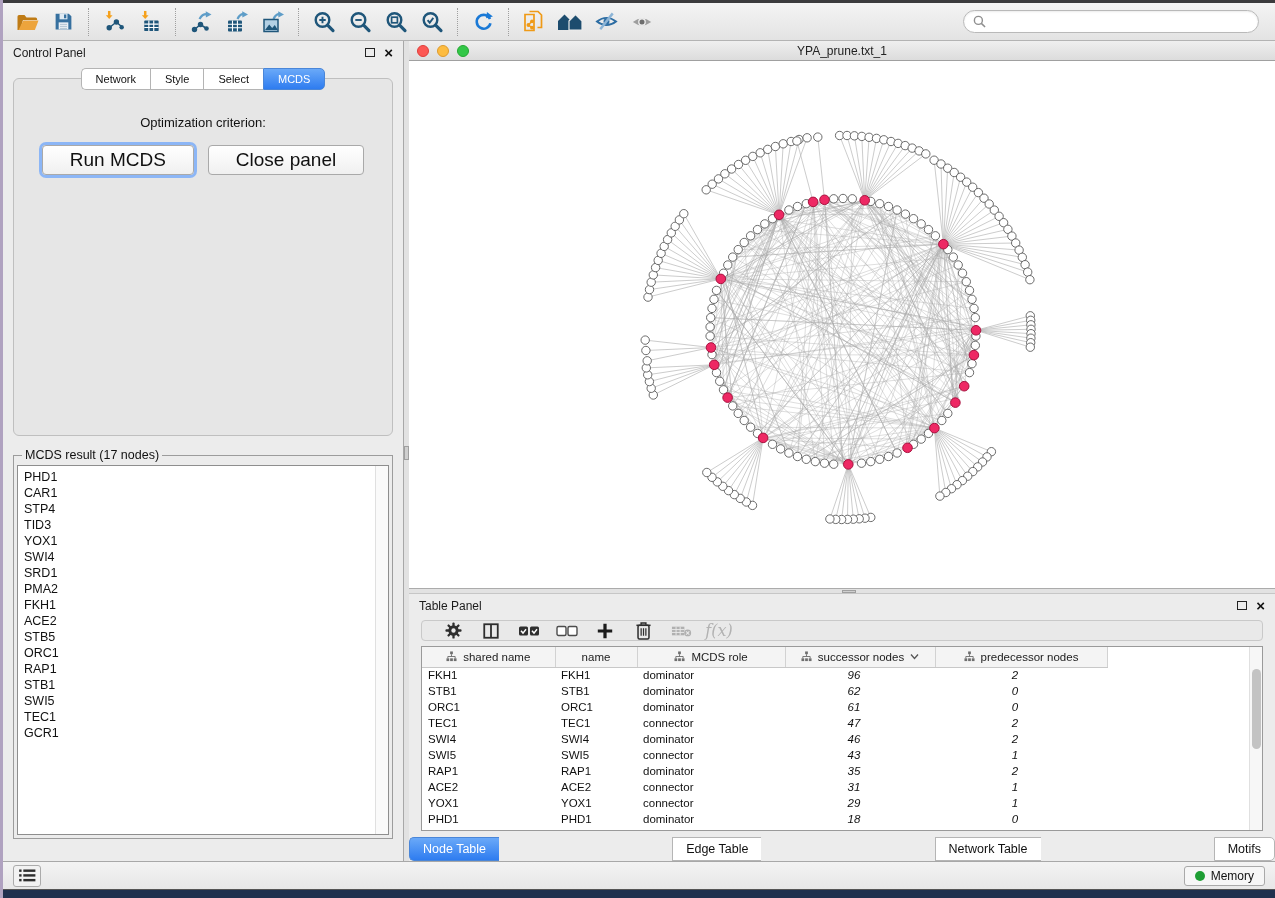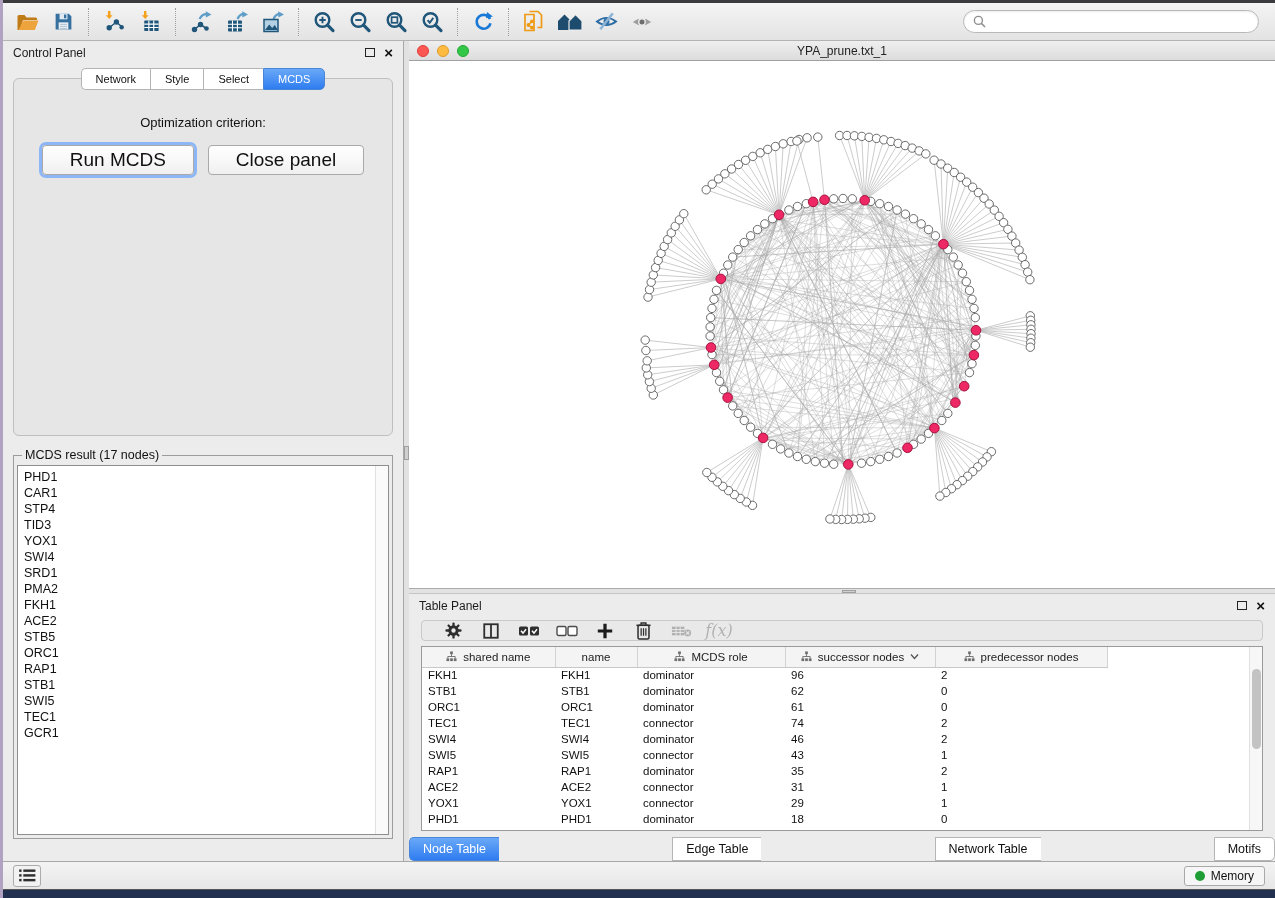--- a/index.html
+++ b/index.html
@@ -118,21 +118,21 @@
   table.node-table { border-collapse:collapse; table-layout:fixed; width:calc(100% - 13px); }
   table.node-table th {
     height:20px; background:#f4f4f4; border-right:1px solid #d2d2d2; border-bottom:1px solid #c8c8c8;
     font-weight:normal; font-size:11.5px; color:#1c1c1c; text-align:center; overflow:hidden; white-space:nowrap;
   }
   table.node-table th.filler { background:#fff; border-right:none; border-bottom:none; }
   table.node-table th .hwrap { display:flex; align-items:center; justify-content:center; gap:6px; }
   table.node-table td {
     height:16px; font-size:11.5px; color:#111; padding-left:6px; white-space:nowrap; overflow:hidden;
   }
-  table.node-table td.num { text-align:left; padding-right:18px; }
+  table.node-table td.num { text-align:center; padding-right:18px;font-style:italic; }
   .tp-scrollbar { position:absolute; right:0; top:0; bottom:0; width:13px; background:#f7f7f7; border-left:1px solid #e0e0e0; }
   .tp-scrollbar .thumb { position:absolute; top:22px; left:2px; width:9px; height:80px; border-radius:5px; background:#c3c3c3; }
 
   .tp-tabs { display:flex; justify-content:space-between; margin-top:6px; }
   .tp-tab {
     font-size:12.5px; padding:4px 13px; background:#fff; border:1px solid #b5b5b5; border-right:none;
     cursor:pointer; color:#111;
   }
   .tp-tab:first-child { border-radius:5px 0 0 5px; }
   .tp-tab.last { border-right:1px solid #b5b5b5; border-radius:0 5px 5px 0; }
@@ -718,21 +718,21 @@
                   <td>ORC1</td>
                   <td>dominator</td>
                   <td class="num">61</td>
                   <td class="num">0</td>
                   <td></td>
                 </tr>
                 <tr>
                   <td>TEC1</td>
                   <td>TEC1</td>
                   <td>connector</td>
-                  <td class="num">74</td>
+                  <td class="num">47</td>
                   <td class="num">2</td>
                   <td></td>
                 </tr>
                 <tr>
                   <td>SWI4</td>
                   <td>SWI4</td>
                   <td>dominator</td>
                   <td class="num">46</td>
                   <td class="num">2</td>
                   <td></td>

